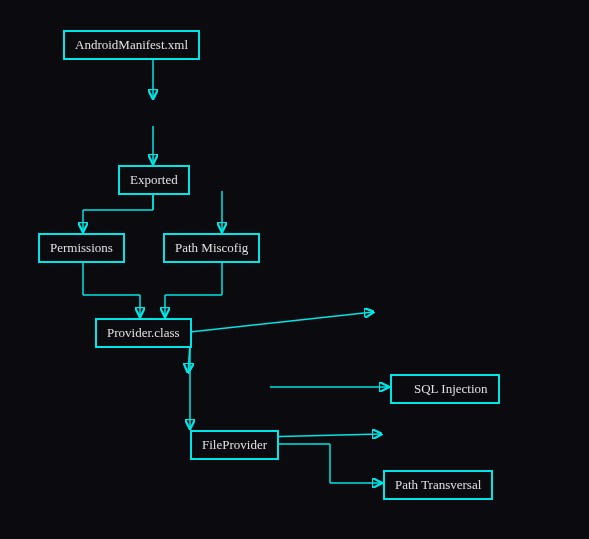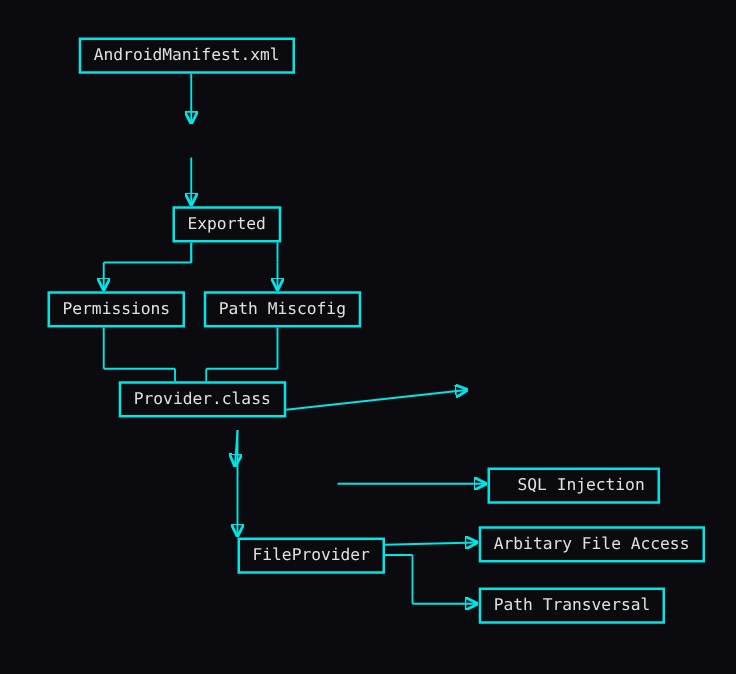--- a/index.html
+++ b/index.html
@@ -8,20 +8,21 @@
       width: 589px;
       height: 539px;
       overflow: hidden;
       font-family: monospace;
       position: relative;
     }
     .diagram {
       position: relative;
       width: 589px;
       height: 488px;
+      font-family: Liberation Serif, serif;
     }
     .node {
       position: absolute;
       border: 2px solid #00e5e5;
       color: #e0e0e0;
       font-size: 13px;
       padding: 5px 10px;
       background: #0a0a0f;
       white-space: nowrap;
       text-align: center;
@@ -87,31 +88,30 @@
     <line x1="260" y1="437" x2="381" y2="434" marker-end="url(#arrow)"></line>
 
     <line x1="260" y1="444" x2="330" y2="444"></line>
     <line x1="330" y1="444" x2="330" y2="483"></line>
     <line x1="330" y1="483" x2="381" y2="483" marker-end="url(#arrow)"></line>
   </svg>
 
   <div class="node" style="left:63px; top:30px;">AndroidManifest.xml</div>
 
 
-  <div class="node" style="left:118px; top:165px;margin-left:20px;">Exported</div>
+  <div class="node" style="left:118px; top:165px;">Exported</div>
 
   <div class="node" style="left:38px; top:233px;">Permissions</div>
 
   <div class="node" style="left:163px; top:233px;">Path Miscofig</div>
 
-  <div class="node" style="left:95px; top:305px;">Provider.class</div>
+  <div class="node" style="left:95px; top:318px;">Provider.class</div>
 
 
 
   <div class="node" style="left:390px; top:374px;padding-left:22px;">SQL Injection</div>
 
   <div class="node" style="left:190px; top:430px;">FileProvider</div>
 
-  <div class="node" style="left:383px; top:421px;">Arbitary File Access</div>
 
   <div class="node" style="left:383px; top:470px;">Path Transversal</div>
 
 </div>
 
 </body></html>

